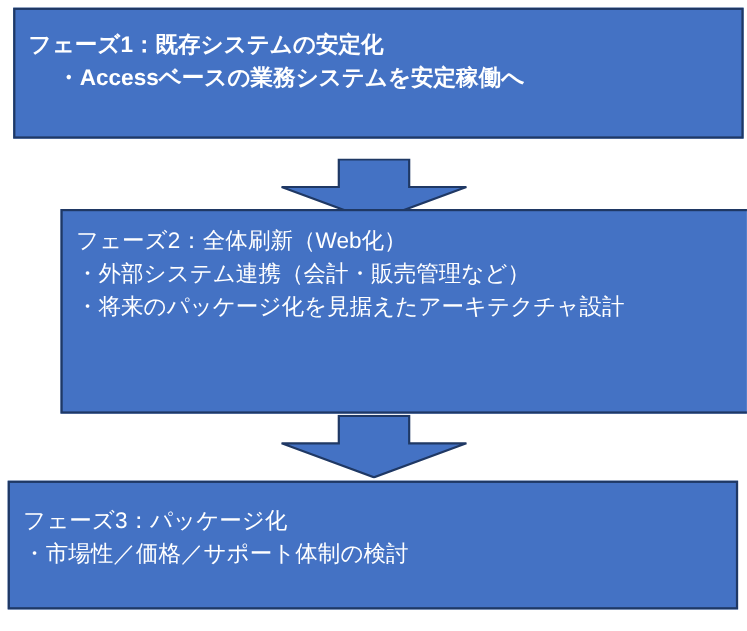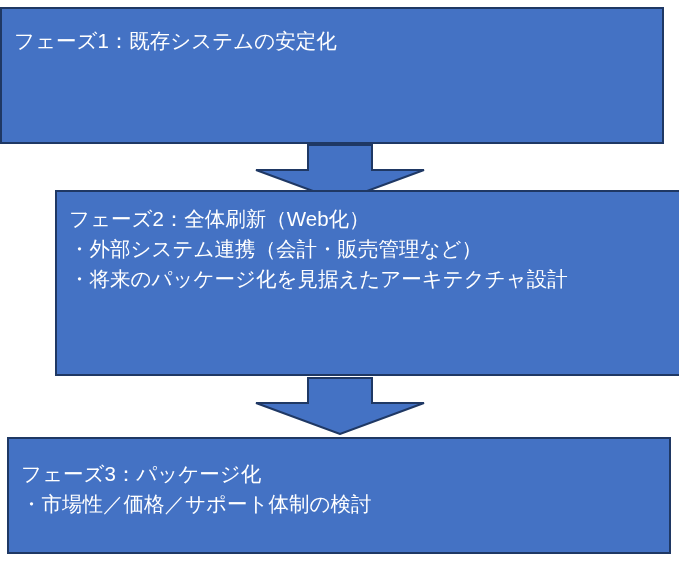--- a/index.html
+++ b/index.html
@@ -43,24 +43,25 @@
     color: #FFFFFF;
     letter-spacing: 0px;
   }
 
   .line.indent {
     padding-left: 26px;
   }
 
   
   #box-1 {
-    left: 0;
+    left: 12px;
     top: 7px;
     width: 664px;
-    height: 137px;
+    height: 119px;
+    font-weight: bold;
   }
   #box-1 .phase-box-inner {
     top: 17px;
   }
 
   
   #box-2 {
     left: 7px;
     top: 190px;
     width: 664px;
@@ -102,20 +103,21 @@
   }
 </style>
 </head>
 <body>
 
 <div id="diagram">
 
   <div class="phase-box" id="box-1">
     <div class="phase-box-inner">
       <div class="line">フェーズ1：既存システムの安定化</div>
+      <div class="line indent">・Accessベースの業務システムを安定稼働へ</div>
     </div>
   </div>
 
   <div class="arrow" id="arrow-1">
     <svg viewBox="0 0 170 58" preserveAspectRatio="none" aria-hidden="true">
       <polygon points="53,1 117,1 117,26 169,26 85,57 1,26 53,26" fill="#4472C4" stroke="#1F3864" stroke-width="2" stroke-linejoin="miter"></polygon>
     </svg>
   </div>
 
   <div class="phase-box" id="box-2">

